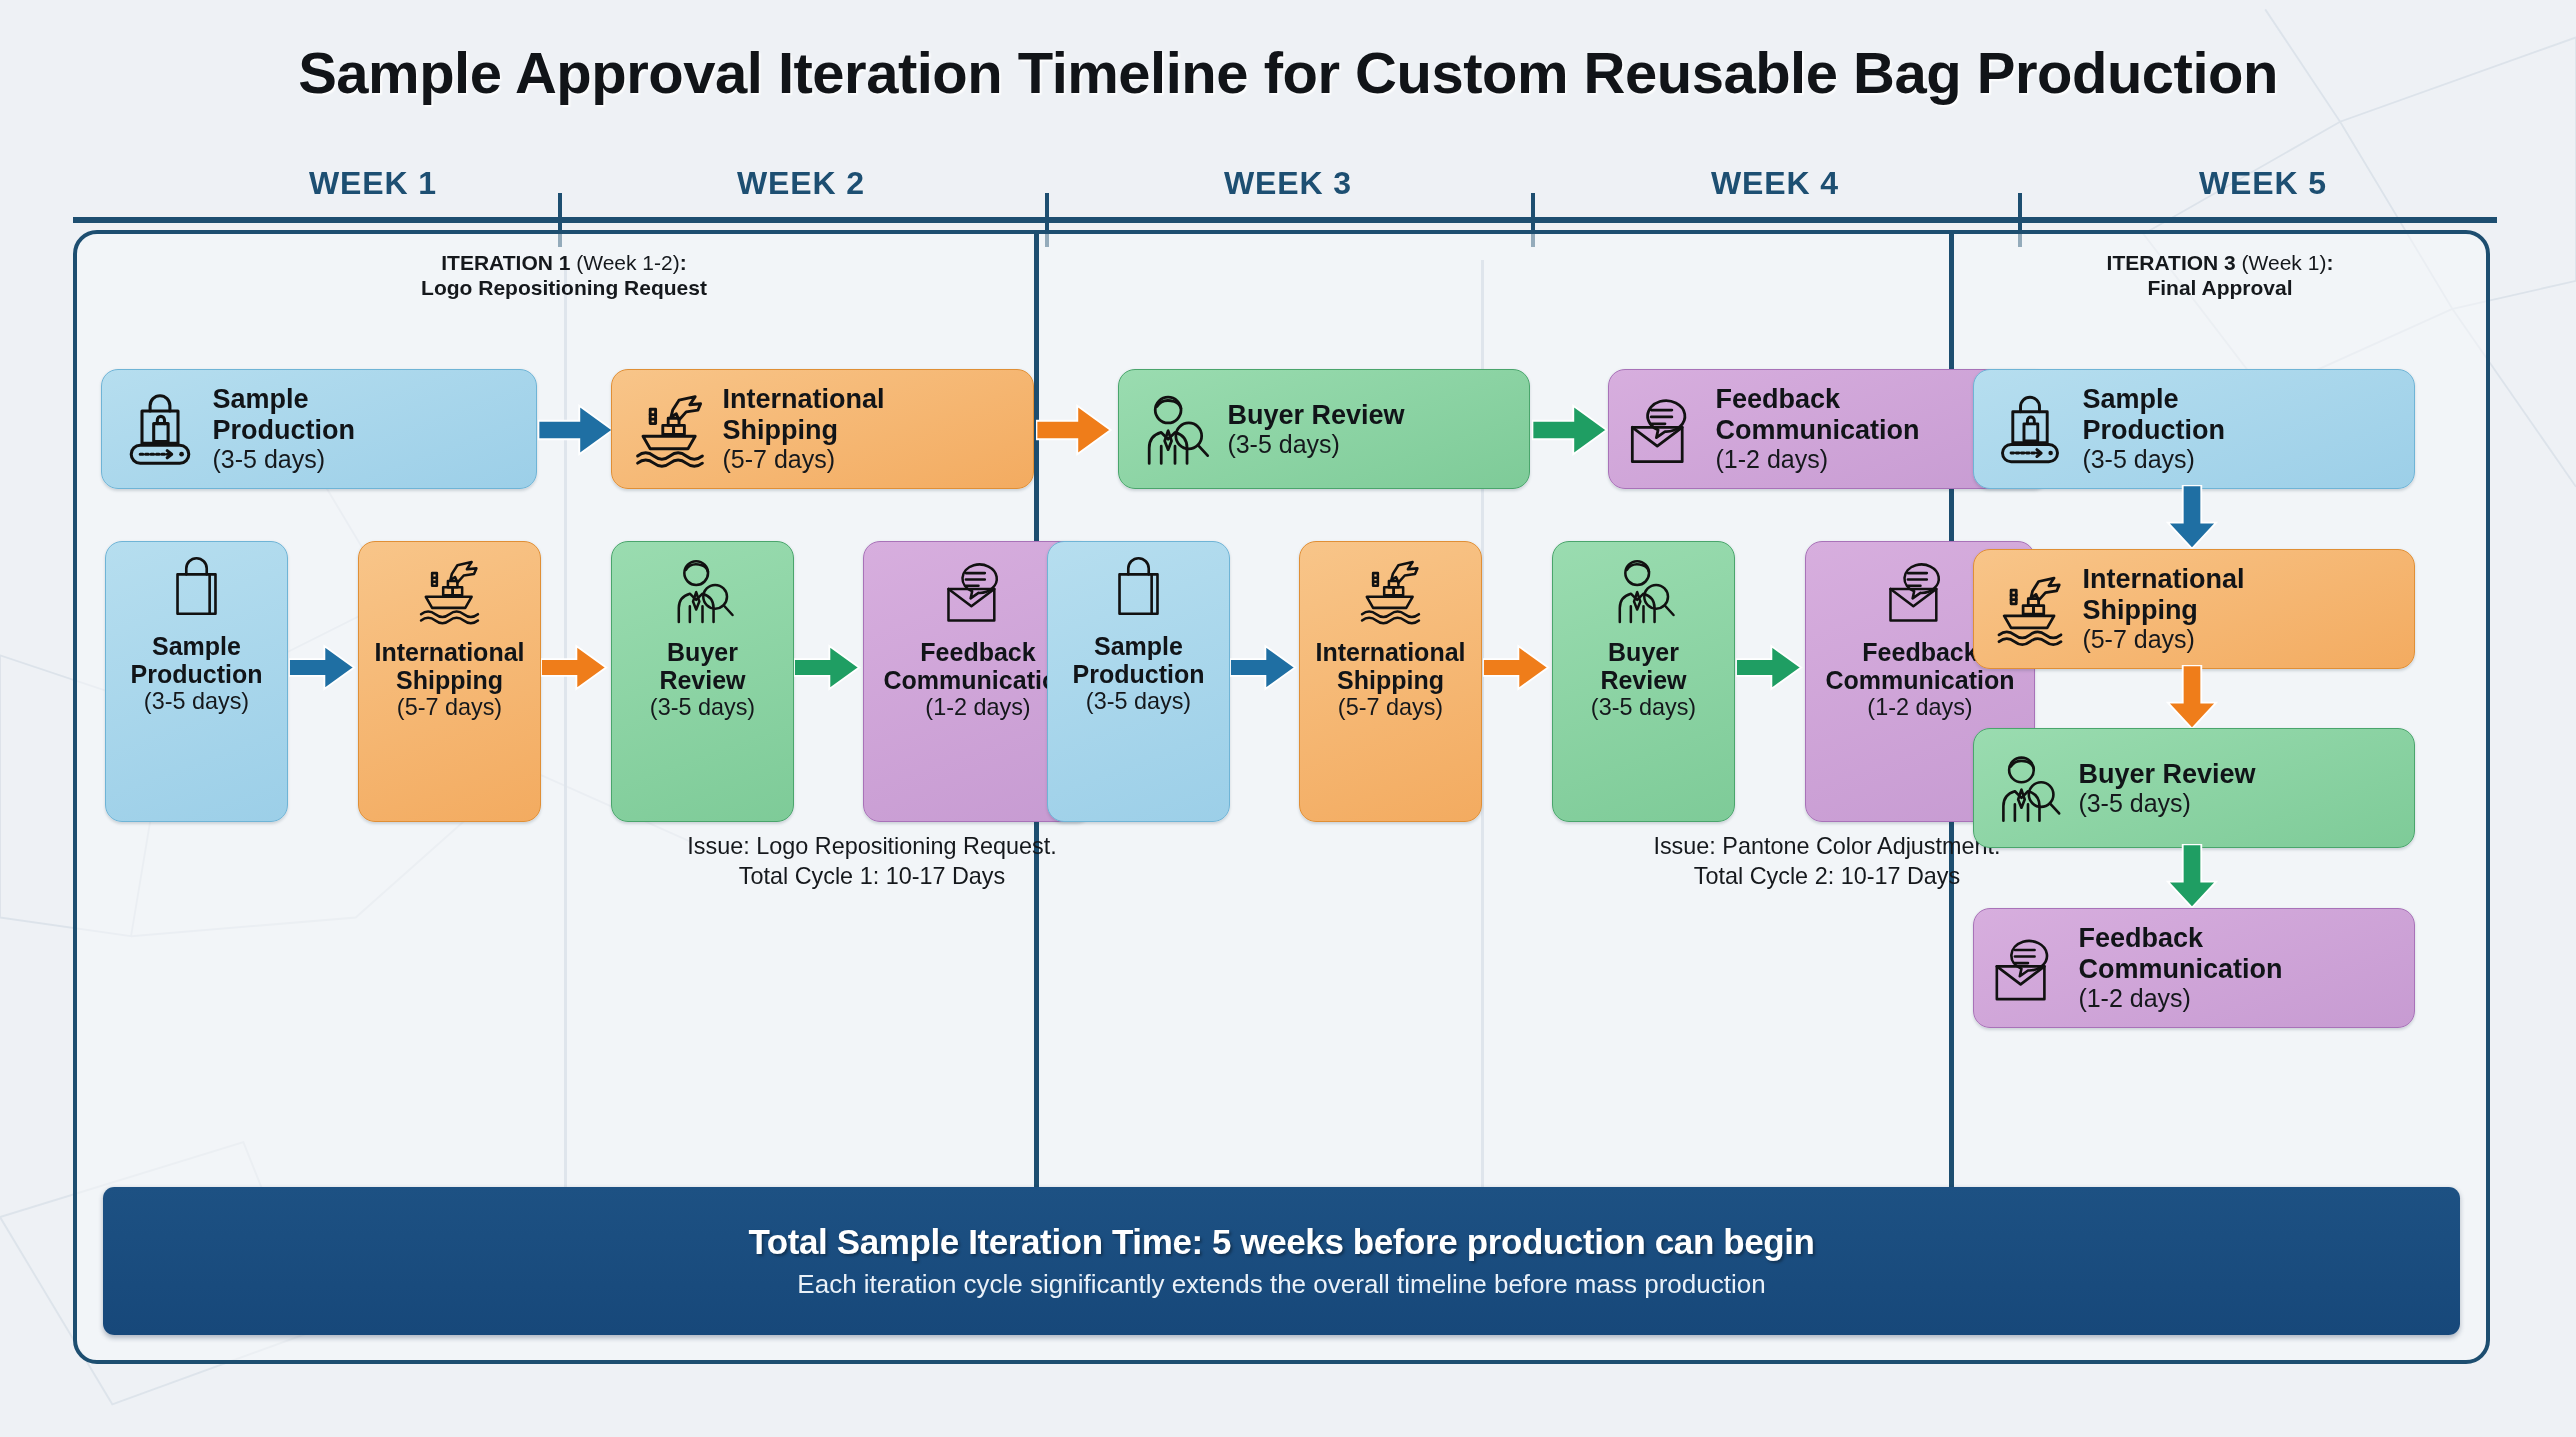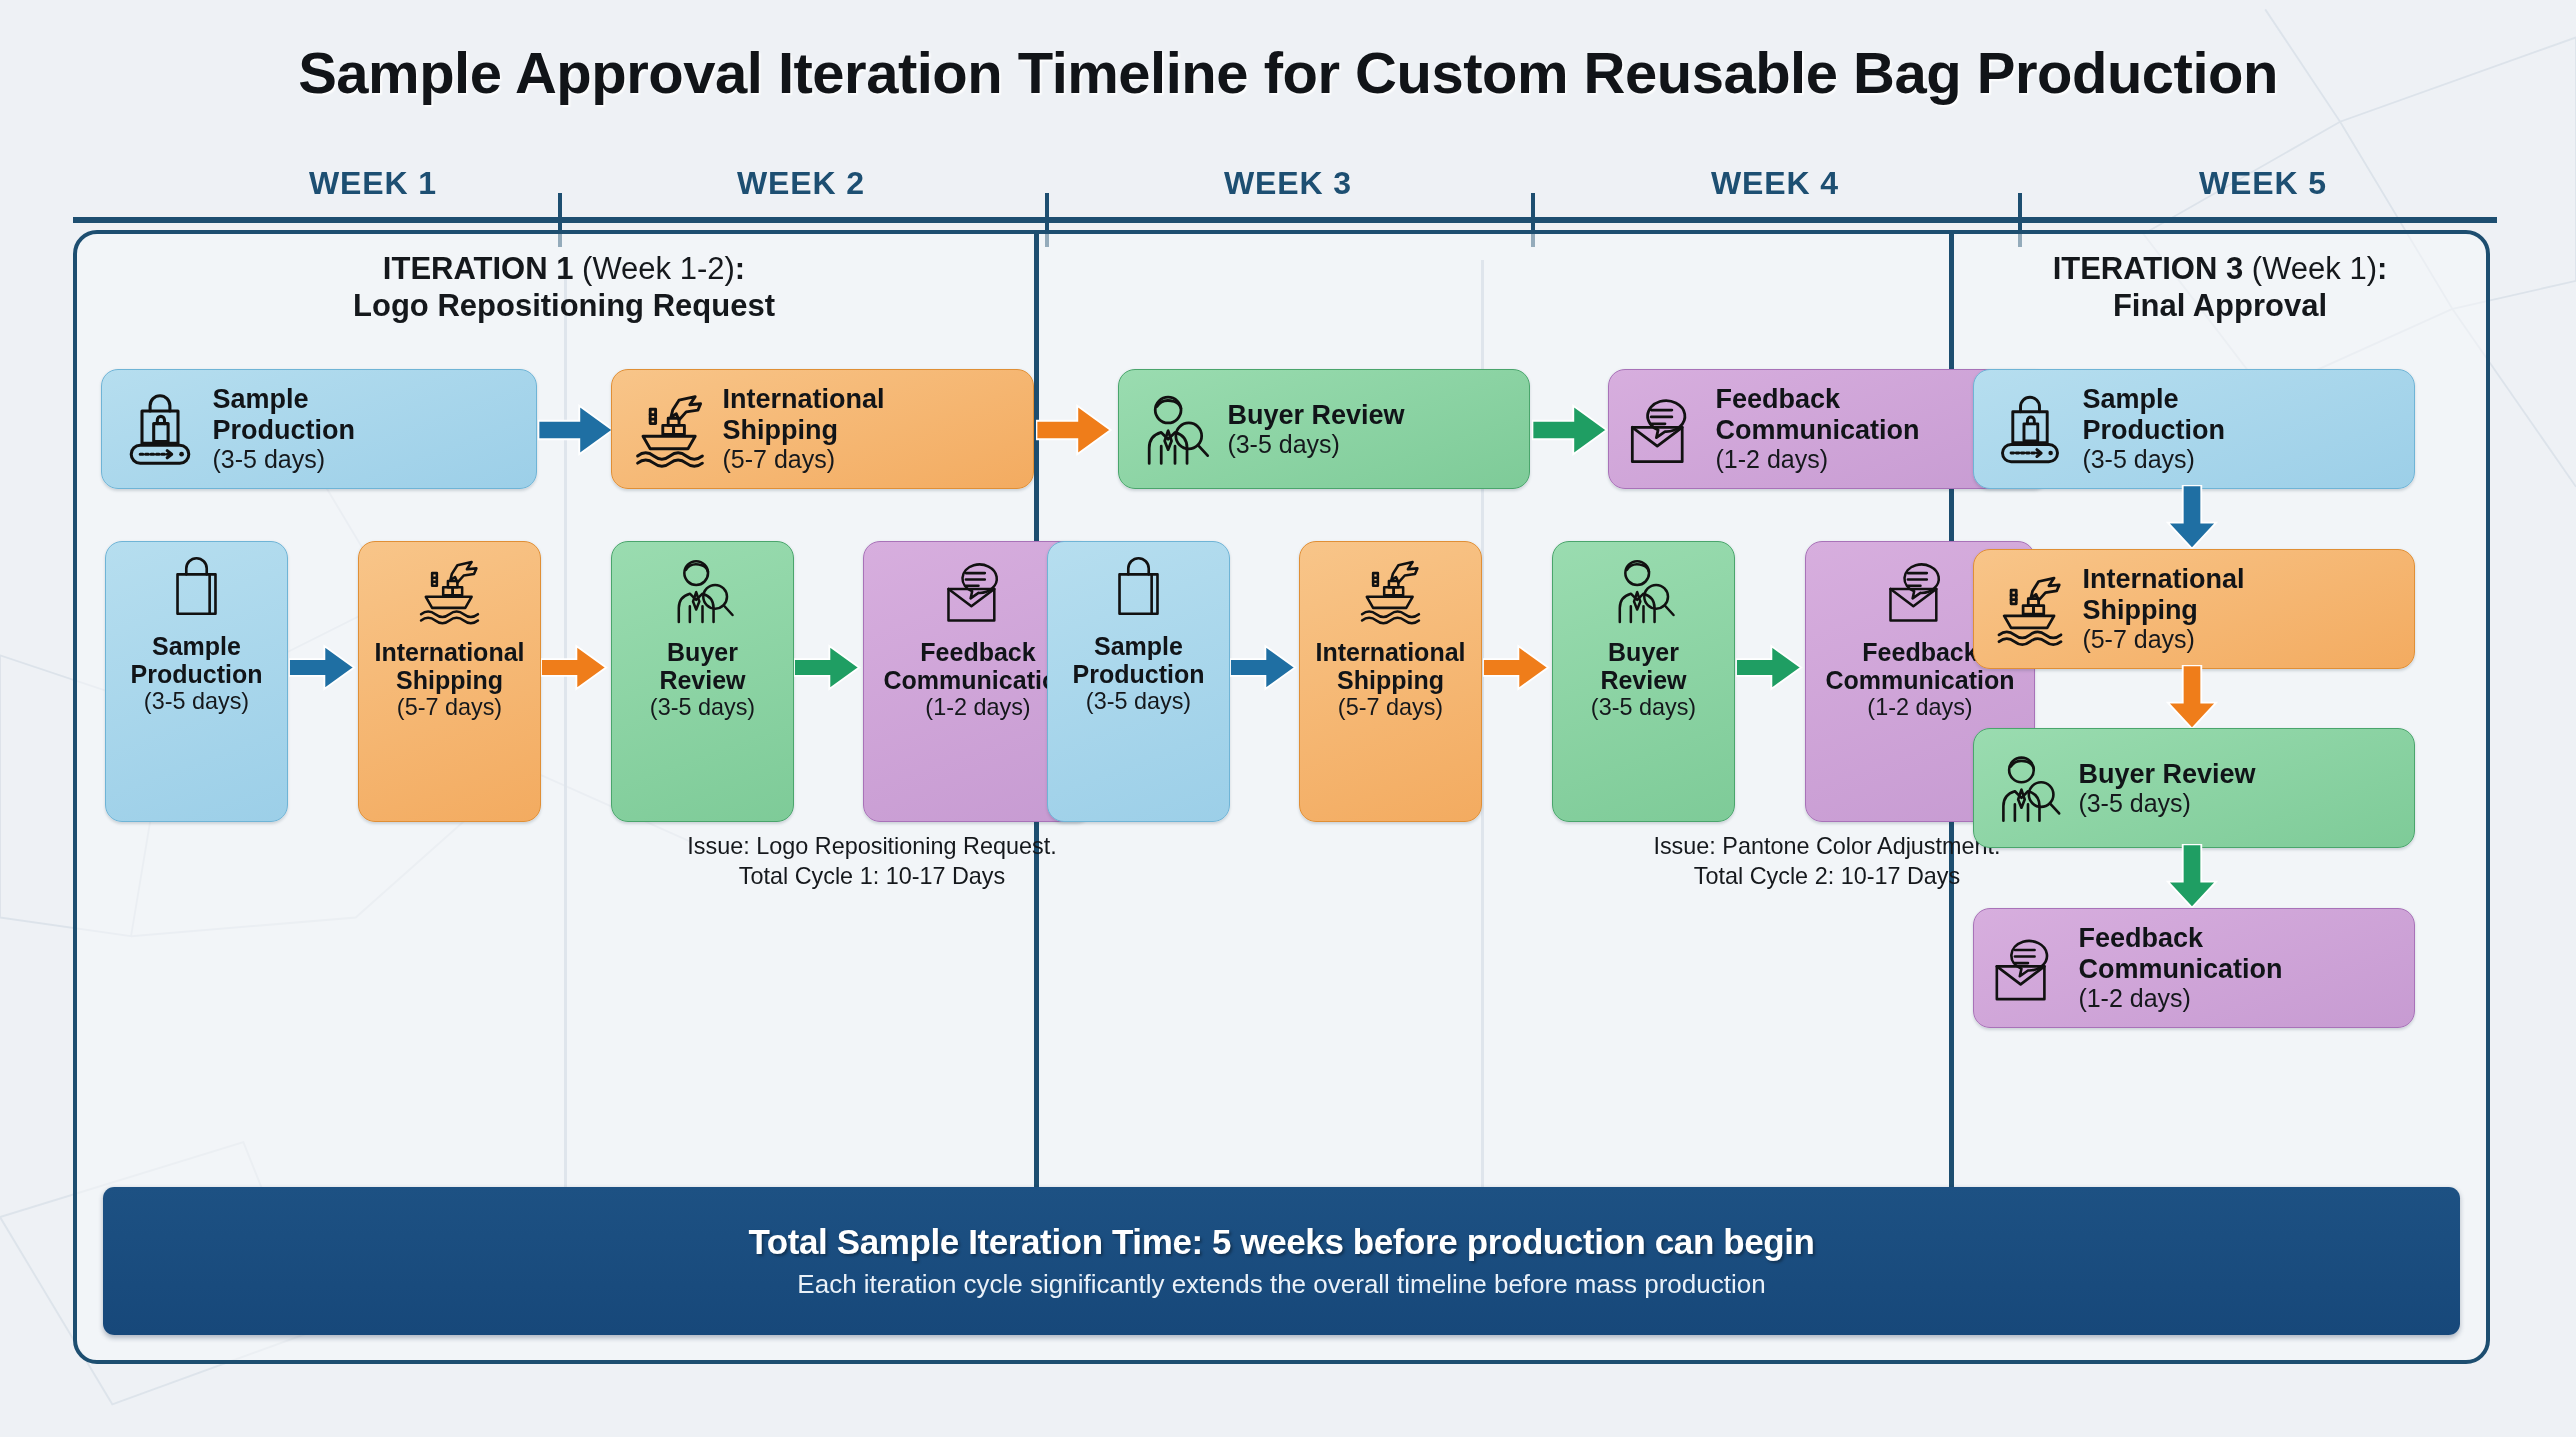--- a/index.html
+++ b/index.html
@@ -39,21 +39,21 @@
     border:4.7px solid #1d4e70;border-radius:24px;
     background:rgba(246,248,250,.55);
     box-sizing:border-box;
   }
 
   
   .iter-sep{position:absolute;top:0;width:4.7px;height:1020px;background:#1d4e70;}
 
   .iter-head{
     position:absolute;text-align:center;
-    font-size:31px;line-height:1.18;color:#15181c;
+    font-size:21px;line-height:1.18;color:#15181c;
     white-space:nowrap;
   }
   .iter-head .b{font-weight:bold;}
   .iter-head .n{font-weight:normal;}
   .iter-head .sub{display:block;font-weight:bold;}
 
   
   .card{
     position:absolute;box-sizing:border-box;
     border-radius:17px;

